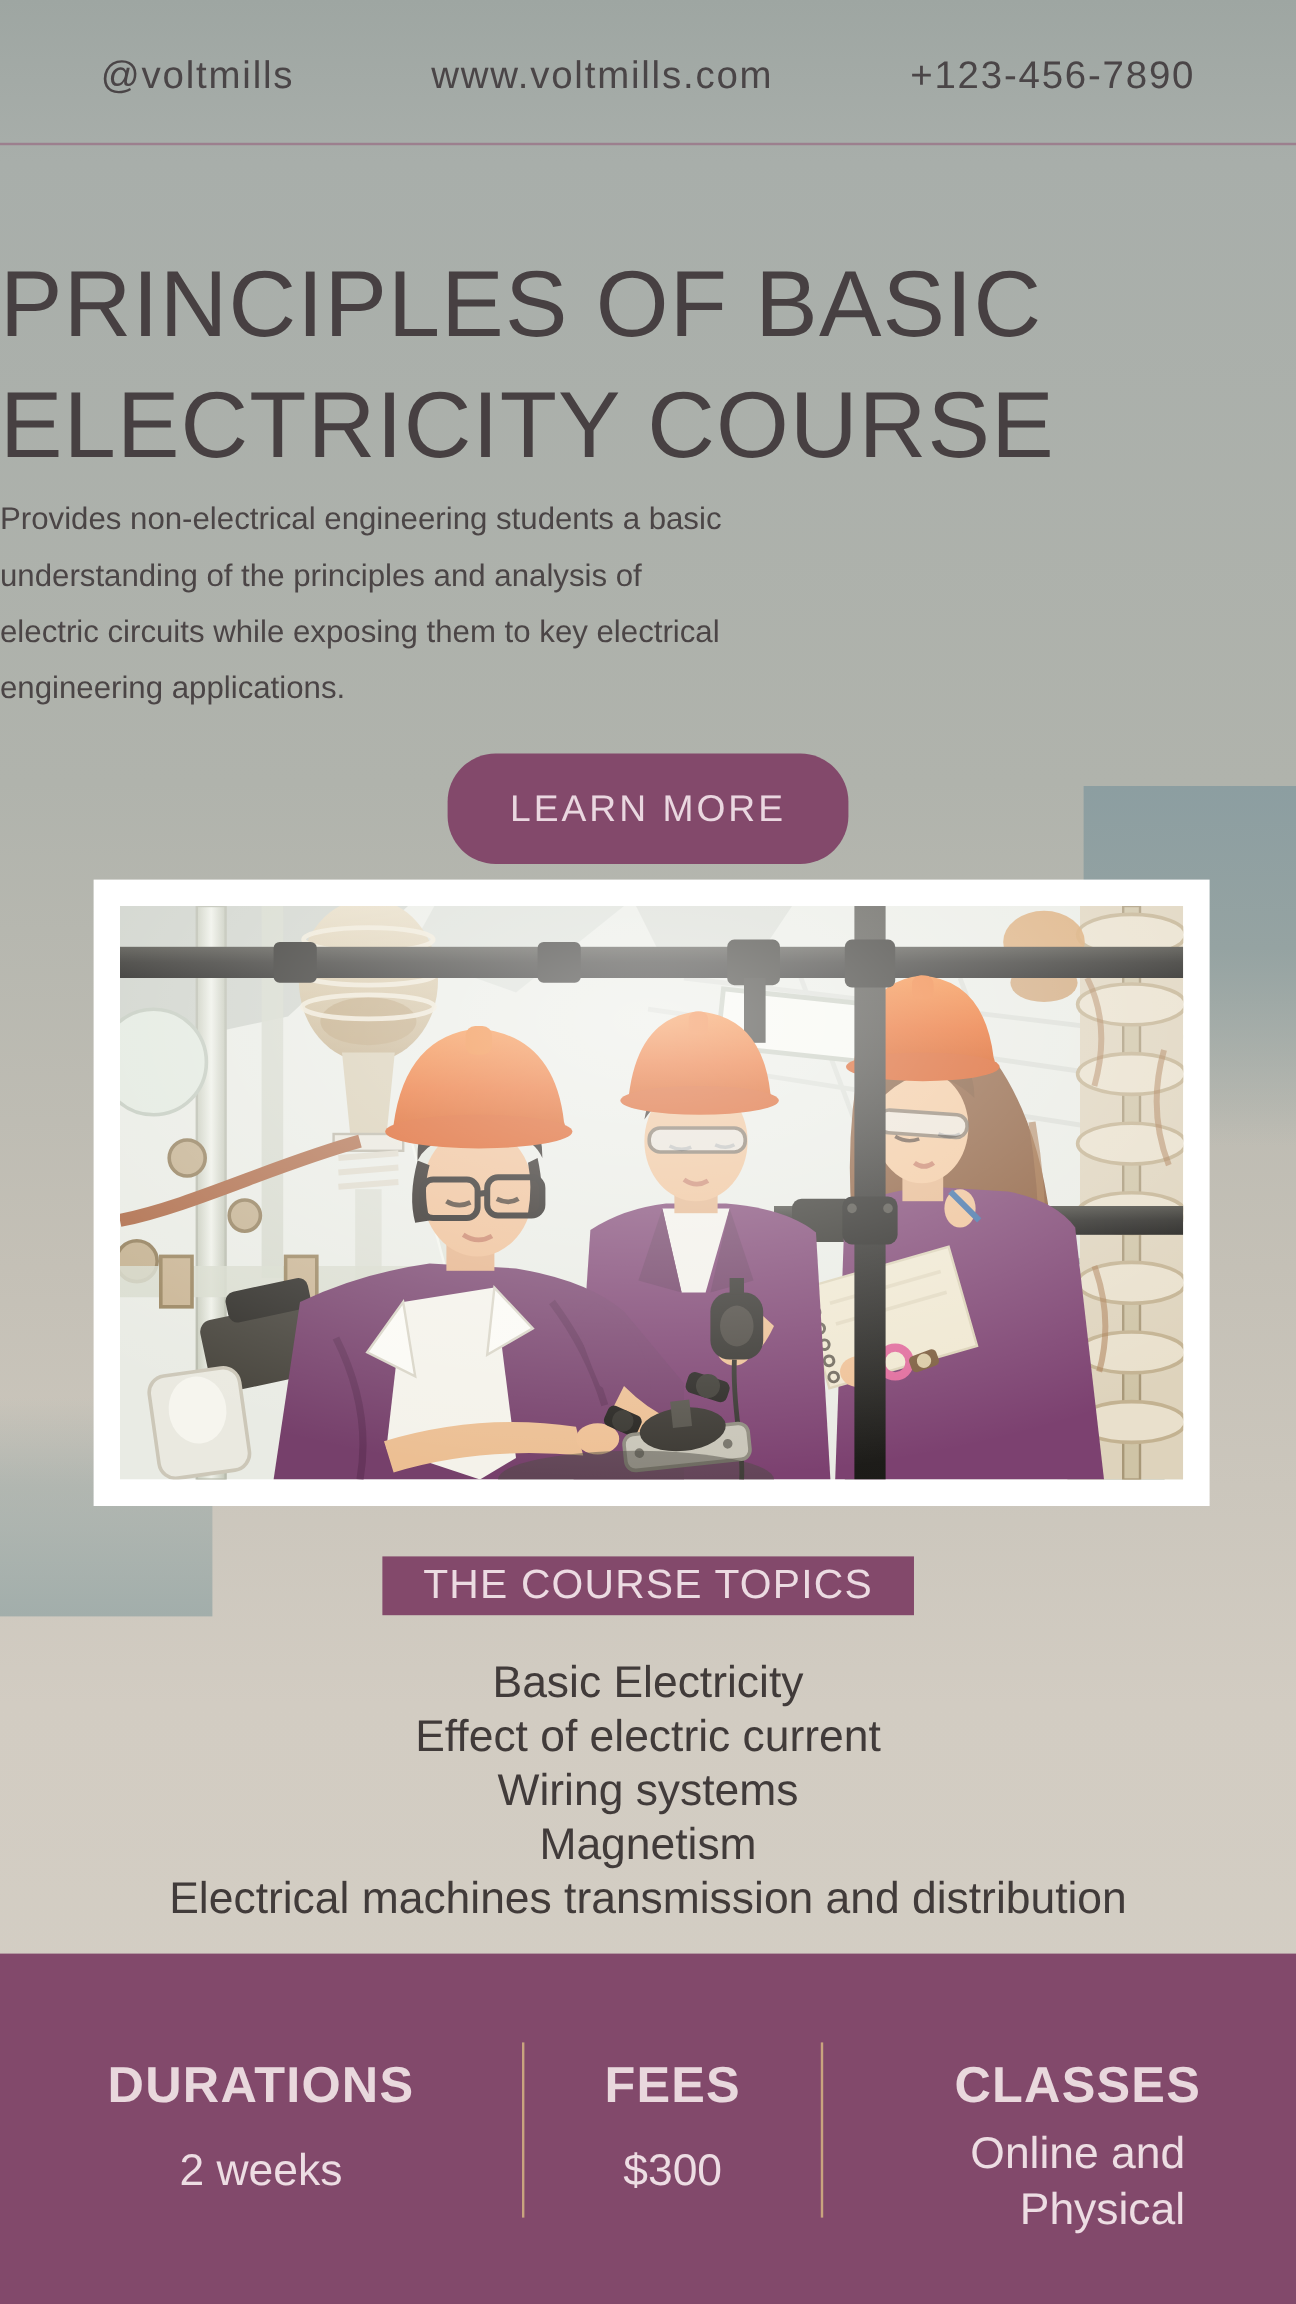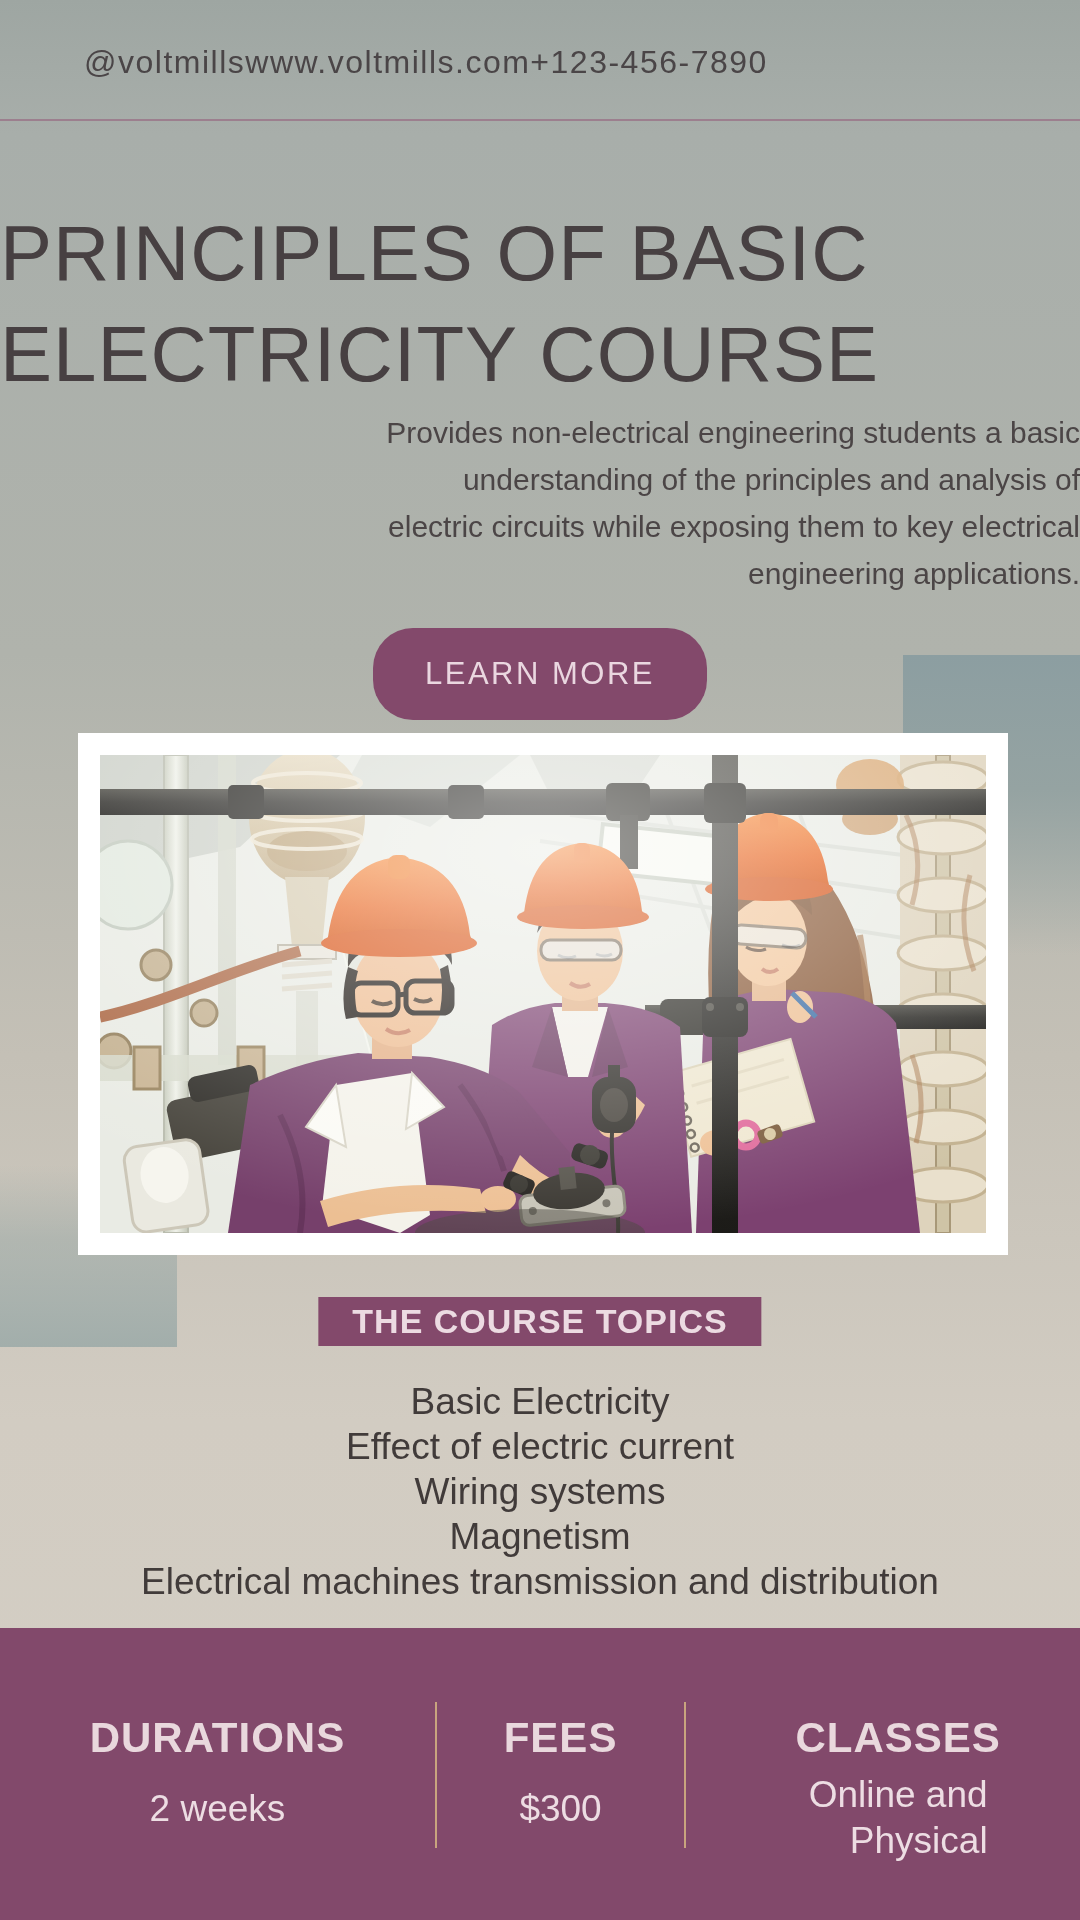--- a/index.html
+++ b/index.html
@@ -8,40 +8,40 @@
     font-family:"Liberation Sans",sans-serif;
     background:linear-gradient(180deg,#9ea6a2 0%,#a8aeaa 7%,#b0b3ac 34%,#c4c0b6 55%,#d2ccc2 74%,#d4cfc5 100%);
   }
   
   .sq-tr{position:absolute;left:903px;top:655px;width:177px;height:300px;
     background:linear-gradient(180deg,#8c9ea1 0%,#95a3a2 45%,rgba(178,178,168,0) 100%);}
   .sq-bl{position:absolute;left:0;top:1165px;width:177px;height:182px;
     background:linear-gradient(180deg,rgba(152,167,165,0) 0%,rgba(152,167,165,.5) 40%,#a2aeab 100%);}
   
   .contact-bar{position:absolute;top:44px;left:84px;right:84px;display:flex;
-    align-items:center;font-size:32px;letter-spacing:1.5px;color:#4a4547;}
+    justify-content:space-between;align-items:center;font-size:32px;letter-spacing:1.5px;color:#4a4547;}
   .header-divider{position:absolute;top:119px;left:0;width:100%;height:2px;background:#9c7f8e;}
   
   .title{position:absolute;top:203px;left:0;width:100%;text-align:left;
     font-size:78px;line-height:101px;color:#474042;letter-spacing:1px;font-weight:normal;margin:0;}
   .title span{display:block;}
-  .description{position:absolute;top:409px;left:0;width:100%;text-align:right;
-    font-size:30px;line-height:47px;color:#4b4546;}
+  .description{position:absolute;top:409px;left:0;width:100%;text-align:left;
+    font-size:26px;line-height:47px;color:#4b4546;}
   .description span{display:block;}
   .cta{position:absolute;top:628px;left:50%;transform:translateX(-50%);height:92px;
     padding:0 52px;border-radius:40px;background:#83496B;color:#ead7e0;font-size:31px;
     letter-spacing:2.5px;border:none;display:flex;align-items:center;cursor:pointer;
     font-family:"Liberation Sans",sans-serif;}
   
   .photo-frame{position:absolute;left:78px;top:733px;width:930px;height:522px;
     background:#ffffff;box-sizing:border-box;padding:22px;}
   .photo-frame svg{display:block;width:886px;height:478px;}
   
   .badge{position:absolute;top:1297px;left:50%;transform:translateX(-50%);
-    background:#83496B;color:#ecdbe2;font-size:34px;font-weight:bold;letter-spacing:1px;
+    background:#83496B;color:#ecdbe2;font-size:34px;font-weight:normal;letter-spacing:1px;
     padding:5px 34px;white-space:nowrap;}
   .topics{position:absolute;top:1379px;left:0;width:100%;text-align:center;
     font-size:37px;line-height:45px;color:#413b3a;}
   .topics div{display:block;}
   
   .footer{position:absolute;left:0;top:1628px;width:1080px;height:292px;background:#82496B;display:flex;gap:40px;}
   .fcol{box-sizing:border-box;padding-top:86px;display:flex;flex-direction:column;align-items:center;}
   .fcol1{width:435px;padding-left:30px;}
   .fcol2{width:250px;}
   .fcol3{width:393px;}

